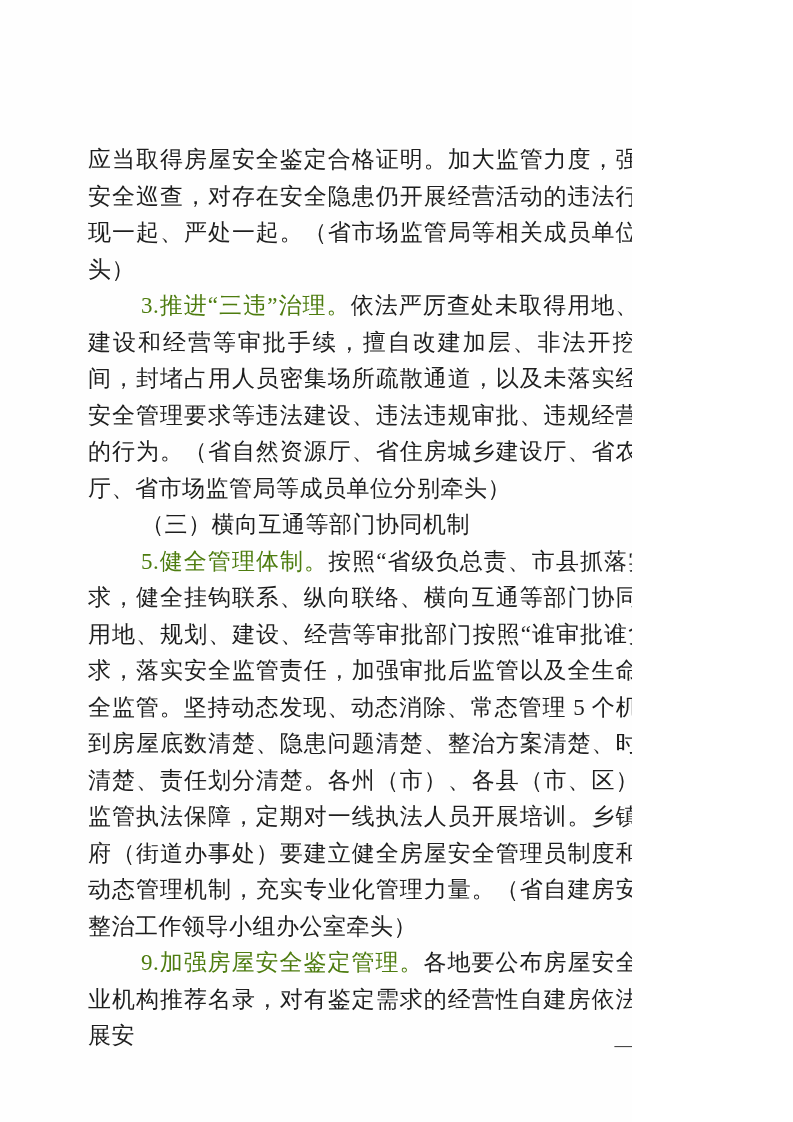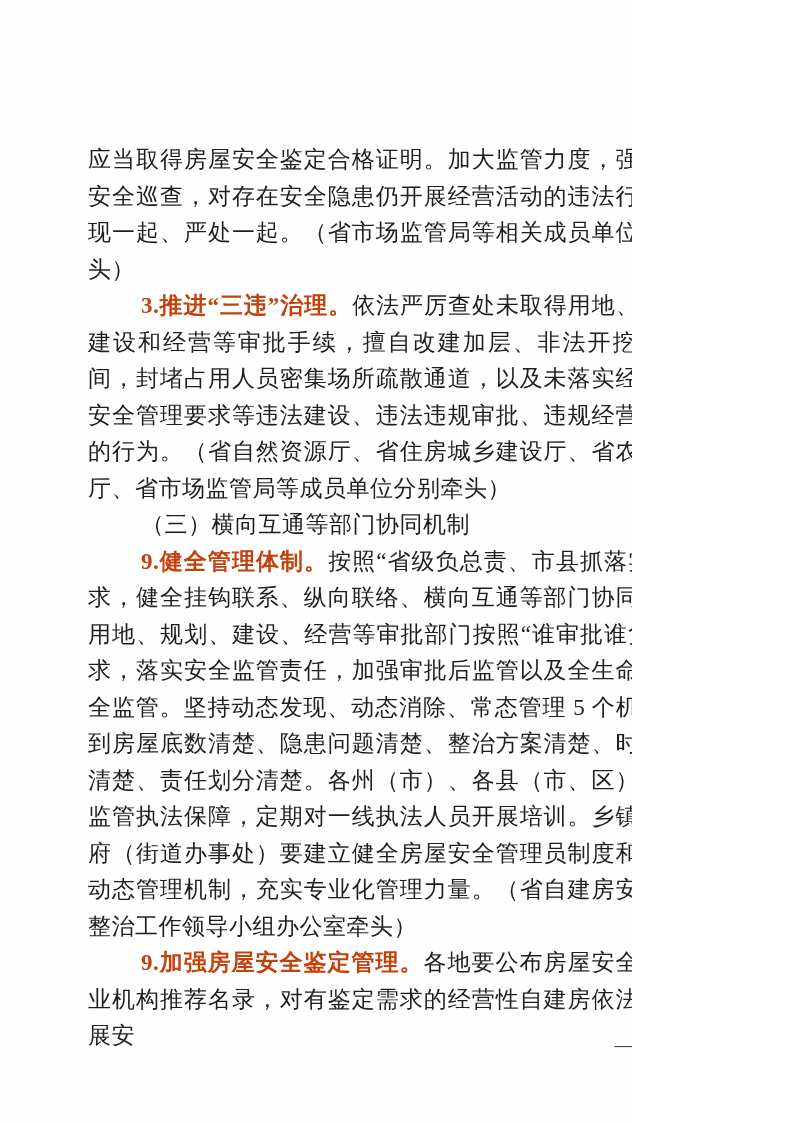--- a/index.html
+++ b/index.html
@@ -31,22 +31,22 @@
     margin: 0;
     padding: 0;
   }
   .para.indent {
     text-indent: 2.3em;
   }
   .para.flush {
     text-indent: 0;
   }
   .lead {
-    font-weight: bold;
-    color: #c2410c;
+    font-weight: normal;
+    color: #4d7c0f;
   }
   .page-number {
     position: absolute;
     left: 607px;
     top: 1034px;
     width: 90px;
     text-align: center;
     font-size: 20px;
     color: #3c3c3c;
     font-family: "Liberation Serif", "DejaVu Serif", serif;
@@ -60,21 +60,21 @@
 <div class="page">
 
   <div class="content">
 
     <p class="para flush"><span class="lead"></span><span>应当取得房屋安全鉴定合格证明。加大监管力度，强化日常安全巡查，对存在安全隐患仍开展经营活动的违法行为，发现一起、严处一起。（省市场监管局等相关成员单位分别牵头）</span></p>
 
     <p class="para indent"><span class="lead">3.推进“三违”治理。</span><span>依法严厉查处未取得用地、规划、建设和经营等审批手续，擅自改建加层、非法开挖地下空间，封堵占用人员密集场所疏散通道，以及未落实经营场所安全管理要求等违法建设、违法违规审批、违规经营自建房的行为。（省自然资源厅、省住房城乡建设厅、省农业农村厅、省市场监管局等成员单位分别牵头）</span></p>
 
     <p class="para indent"><span>（三）横向互通等部门协同机制</span></p>
 
-    <p class="para indent"><span class="lead">9.健全管理体制。</span><span>按照“省级负总责、市县抓落实”的要求，健全挂钩联系、纵向联络、横向互通等部门协同机制，用地、规划、建设、经营等审批部门按照“谁审批谁负责”要求，落实安全监管责任，加强审批后监管以及全生命周期安全监管。坚持动态发现、动态消除、常态管理 5 个机制，做到房屋底数清楚、隐患问题清楚、整治方案清楚、时间任务清楚、责任划分清楚。各州（市）、各县（市、区）要强化监管执法保障，定期对一线执法人员开展培训。乡镇人民政府（街道办事处）要建立健全房屋安全管理员制度和网格化动态管理机制，充实专业化管理力量。（省自建房安全专项整治工作领导小组办公室牵头）</span></p>
+    <p class="para indent"><span class="lead">5.健全管理体制。</span><span>按照“省级负总责、市县抓落实”的要求，健全挂钩联系、纵向联络、横向互通等部门协同机制，用地、规划、建设、经营等审批部门按照“谁审批谁负责”要求，落实安全监管责任，加强审批后监管以及全生命周期安全监管。坚持动态发现、动态消除、常态管理 5 个机制，做到房屋底数清楚、隐患问题清楚、整治方案清楚、时间任务清楚、责任划分清楚。各州（市）、各县（市、区）要强化监管执法保障，定期对一线执法人员开展培训。乡镇人民政府（街道办事处）要建立健全房屋安全管理员制度和网格化动态管理机制，充实专业化管理力量。（省自建房安全专项整治工作领导小组办公室牵头）</span></p>
 
     <p class="para indent"><span class="lead">9.加强房屋安全鉴定管理。</span><span>各地要公布房屋安全鉴定专业机构推荐名录，对有鉴定需求的经营性自建房依法依规开展安</span></p>
 
   </div>
 
   <div class="page-number">— 5 —</div>
 
 </div>
 
 </body></html>

